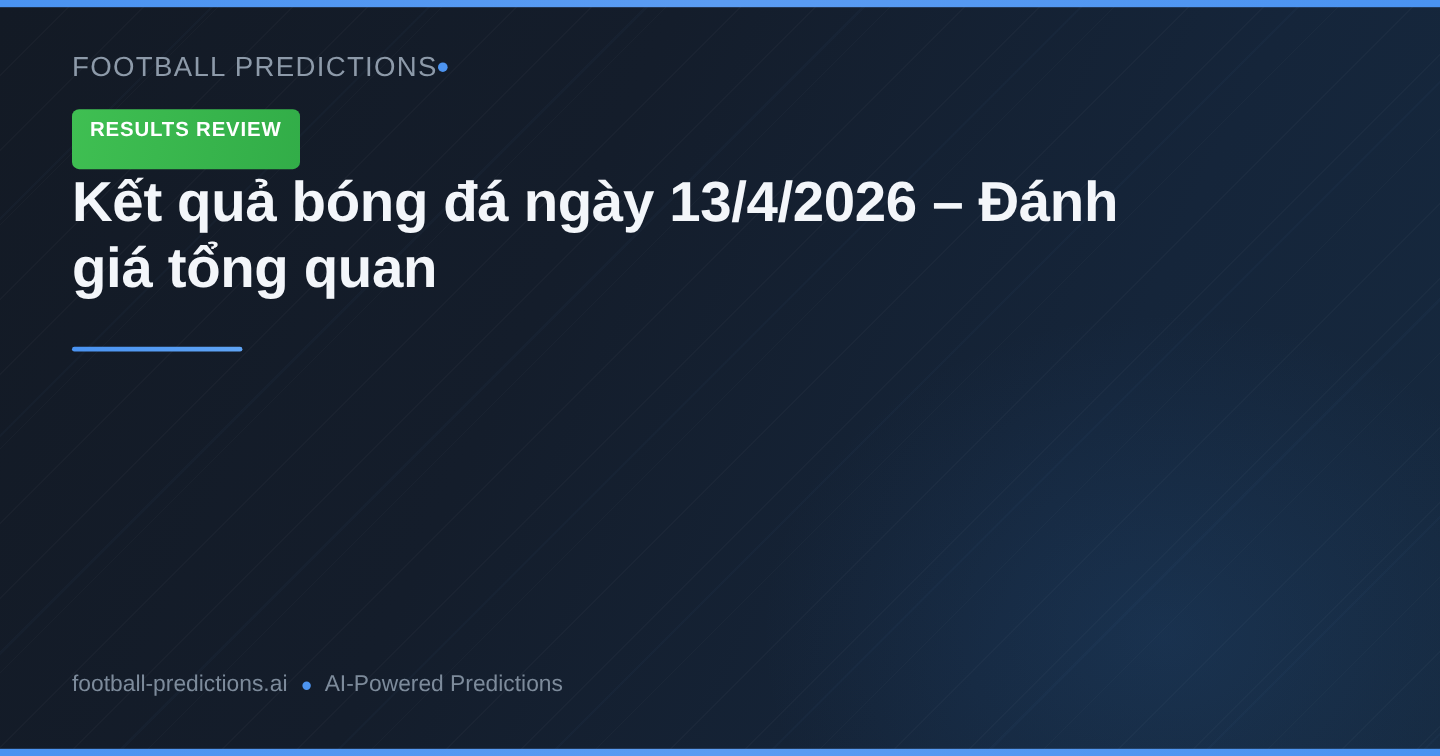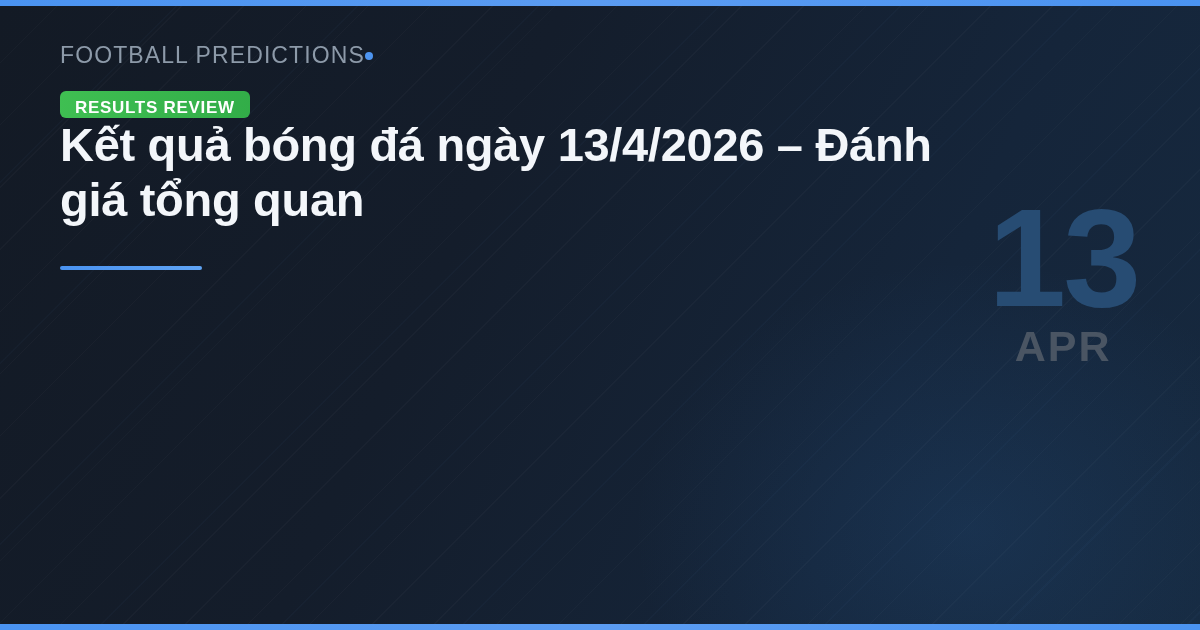--- a/index.html
+++ b/index.html
@@ -105,21 +105,21 @@
     width:8px; height:8px;
     border-radius:50%;
     background:#4d94f0;
     display:inline-block;
     flex:none;
   }
 
   .badge {
     display:inline-block;
     margin-top:22px;
-    padding:8px 15px 2px;
+    padding:8px 15px 25px;
     border-radius:6px;
     background:linear-gradient(100deg,#3fbf52 0%,#32ad48 100%);
     color:#ffffff;
     font-size:17px;
     font-weight:bold;
     letter-spacing:0.7px;
     line-height:1;
   }
 
   .title {
@@ -163,34 +163,35 @@
 
 <div class="og-card">
 
   <div class="texture"></div>
   <div class="texture2"></div>
   <div class="glow"></div>
 
   <div class="bar-top"></div>
   <div class="bar-bottom"></div>
 
-  <div class="date-block">
-    <span class="date-day">13</span>
-    <span class="date-mon">APR</span>
-  </div>
 
   <div class="content">
 
     <div class="eyebrow">
       <span>FOOTBALL PREDICTIONS</span>
       <span class="dot"></span>
     </div>
 
     <div class="badge">RESULTS REVIEW</div>
 
     <h1 class="title">Kết quả bóng đá ngày 13/4/2026 – Đánh giá tổng quan</h1>
 
     <div class="rule"></div>
 
   </div>
 
+  <div class="footer">
+    <span>football-predictions.ai</span>
+    <span class="dot"></span>
+    <span>AI-Powered Predictions</span>
+  </div>
 
 </div>
 
 </body></html>

